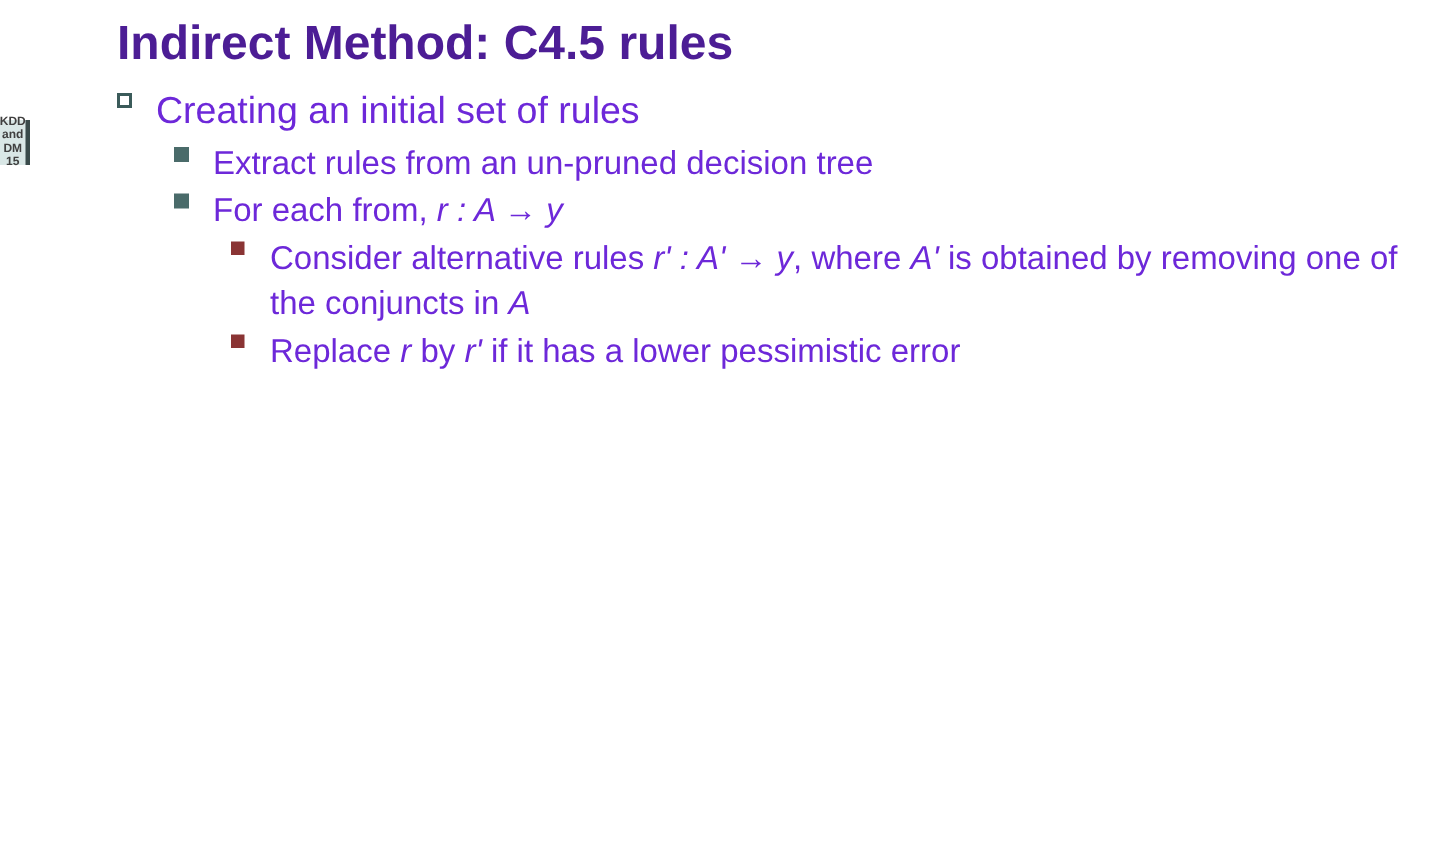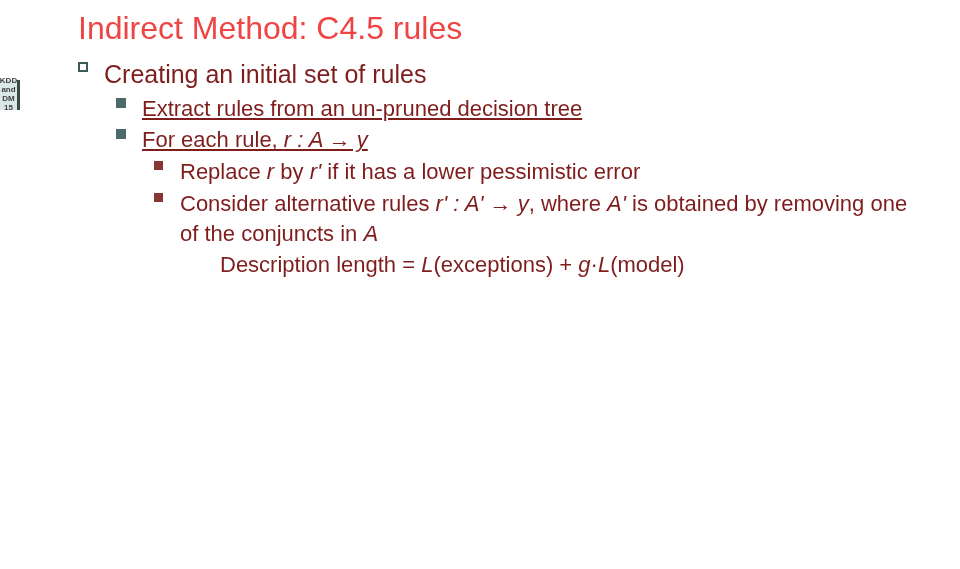--- a/index.html
+++ b/index.html
@@ -4,23 +4,23 @@
 <style>
   * { margin: 0; padding: 0; box-sizing: border-box; }
   html, body { width: 960px; height: 569px; overflow: hidden; }
   body {
     font-family: "Segoe UI", "Helvetica Neue", Arial, sans-serif;
     background: #ffffff;
     position: relative;
     color: #000;
   }
   .title {
-    color: #ef4444;
+    color: #4c1d95;
     font-size: 32px;
-    font-weight: 400;
+    font-weight: 700;
     position: absolute;
     top: 10px;
     left: 78px;
   }
   .sidebar {
     position: absolute;
     left: 0;
     top: 80px;
     width: 20px;
     height: 30px;
@@ -33,27 +33,27 @@
     font-size: 8px;
     font-weight: bold;
     color: #404040;
     line-height: 1.1;
     text-align: center;
   }
   .content {
     position: absolute;
     top: 58px;
     left: 78px;
-    right: 36px;
+    right: 12px;
     font-size: 22px;
     line-height: 1.35;
-    color: #7f1d1d;
+    color: #6d28d9;
   }
   .l1 { margin-left: 0; }
-  .l2 { margin-left: 38px; text-decoration: underline; }
+  .l2 { margin-left: 38px; }
   .l3 { margin-left: 76px; }
   .l4-cont { margin-left: 142px; }
   .row {
     display: flex;
     align-items: flex-start;
     margin-bottom: 2px;
   }
   .bullet {
     flex: 0 0 auto;
     width: 26px;
@@ -102,47 +102,42 @@
         <span class="sq-fill-t"></span>
       </span>
     <span class="text">Extract rules from an un-pruned decision tree</span>
   </div>
 
   <div class="row l2">
     <span class="bullet">
         <span class="sq-fill-t"></span>
       </span>
     <span class="text">
-      <span>For each rule, </span><span class="ital">r : A → y</span>
+      <span>For each from, </span><span class="ital">r : A → y</span>
+    </span>
+  </div>
+
+  <div class="row l3">
+    <span class="bullet">
+        <span class="sq-fill-r"></span>
+      </span>
+    <span class="text">
+      <span>Consider alternative rules </span><span class="ital">r' : A' → y</span><span>, where </span><span class="ital">A'</span><span> is obtained by removing one of the conjuncts in </span><span class="ital">A</span>
     </span>
   </div>
 
   <div class="row l3">
     <span class="bullet">
         <span class="sq-fill-r"></span>
       </span>
     <span class="text">
       <span>Replace </span><span class="ital">r</span><span> by </span><span class="ital">r'</span><span> if it has a lower pessimistic error</span>
     </span>
   </div>
 
-  <div class="row l3">
-    <span class="bullet">
-        <span class="sq-fill-r"></span>
-      </span>
-    <span class="text">
-      <span>Consider alternative rules </span><span class="ital">r' : A' → y</span><span>, where </span><span class="ital">A'</span><span> is obtained by removing one of the conjuncts in </span><span class="ital">A</span>
-    </span>
-  </div>
 
 
 
 
 
 
-  <div class="row l4-cont">
-    <span class="text">
-      <span>Description length = </span><span class="ital">L</span><span>(exceptions) + </span><span class="ital">g·L</span><span>(model)</span>
-    </span>
-  </div>
-
 
 </div>
 
 </body></html>

